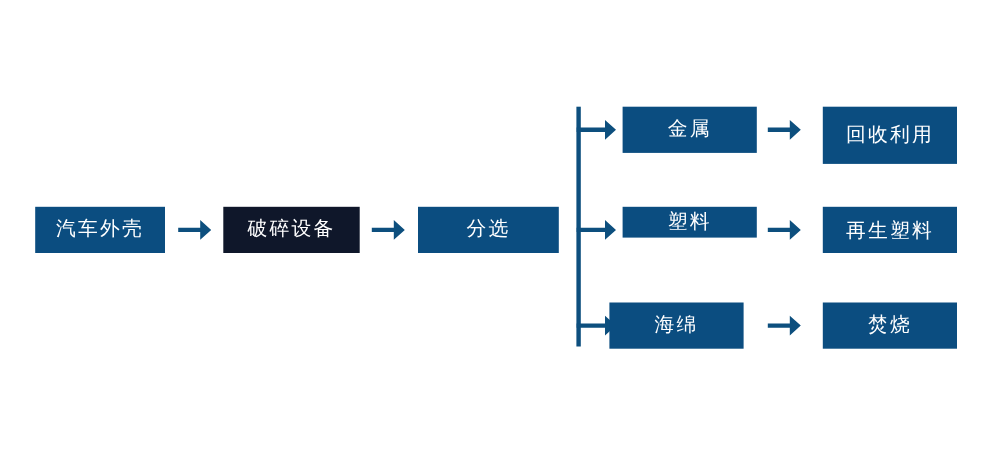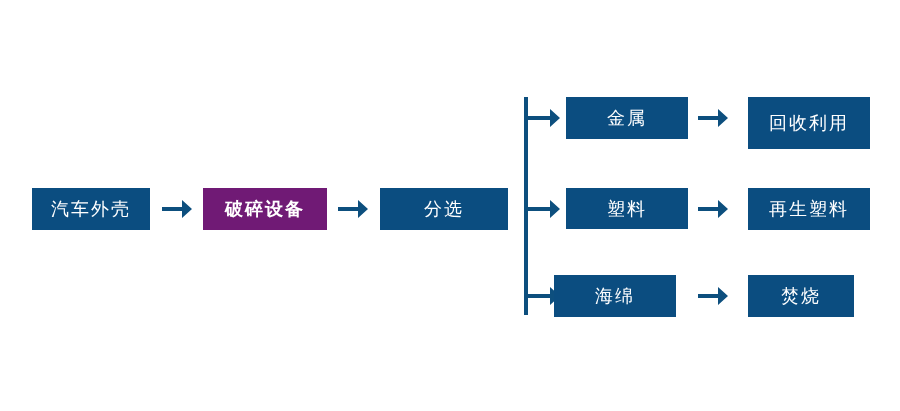--- a/index.html
+++ b/index.html
@@ -25,36 +25,36 @@
     justify-content: center;
     color: #ffffff;
     font-size: 18px;
     letter-spacing: 2px;
     line-height: 1;
     white-space: nowrap;
     box-sizing: border-box;
     font-family: "DejaVu Sans", "Liberation Sans", sans-serif;
   }
   .node.blue { background: #0b4d80; }
-  .node.red  { background: #701a75; font-weight: bold; }
+  .node.red  { background: #0f172a; }
 
   
   .n-shell    { left: 32px;  top: 188px; width: 118px; height: 42px; }
   .n-crusher  { left: 203px; top: 188px; width: 124px; height: 42px; }
   .n-sort     { left: 380px; top: 188px; width: 128px; height: 42px; }
 
   
   .n-metal    { left: 566px; top: 97px;  width: 122px; height: 42px; }
-  .n-plastic  { left: 566px; top: 188px; width: 122px; height: 41px; }
+  .n-plastic  { left: 566px; top: 188px; width: 122px; height: 28px; }
   .n-sponge   { left: 554px; top: 275px; width: 122px; height: 42px; }
 
   
   .n-recycle  { left: 748px; top: 97px;  width: 122px; height: 52px; }
   .n-regen    { left: 748px; top: 188px; width: 122px; height: 42px; font-family: Liberation Serif, serif; }
-  .n-burn     { left: 748px; top: 275px; width: 106px; height: 42px; }
+  .n-burn     { left: 748px; top: 275px; width: 122px; height: 42px; }
 
   .arrow {
     position: absolute;
     width: 34px;
     height: 28px;
   }
   .arrow svg { display: block; width: 100%; height: 100%; }
 
   
   .a-1 { left: 160px; top: 195px; }

